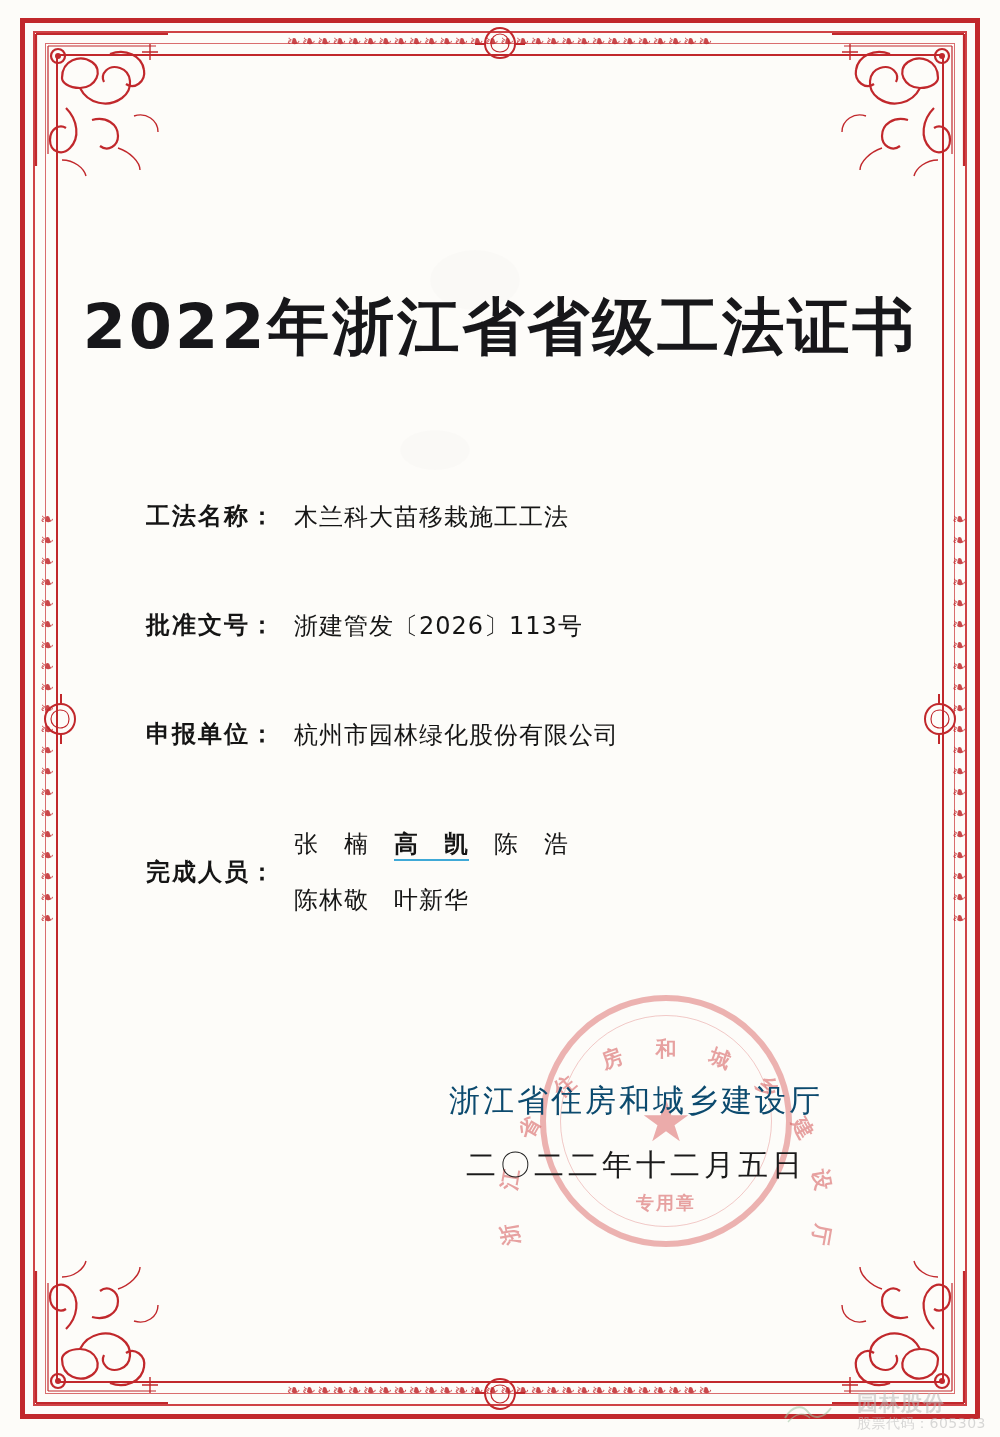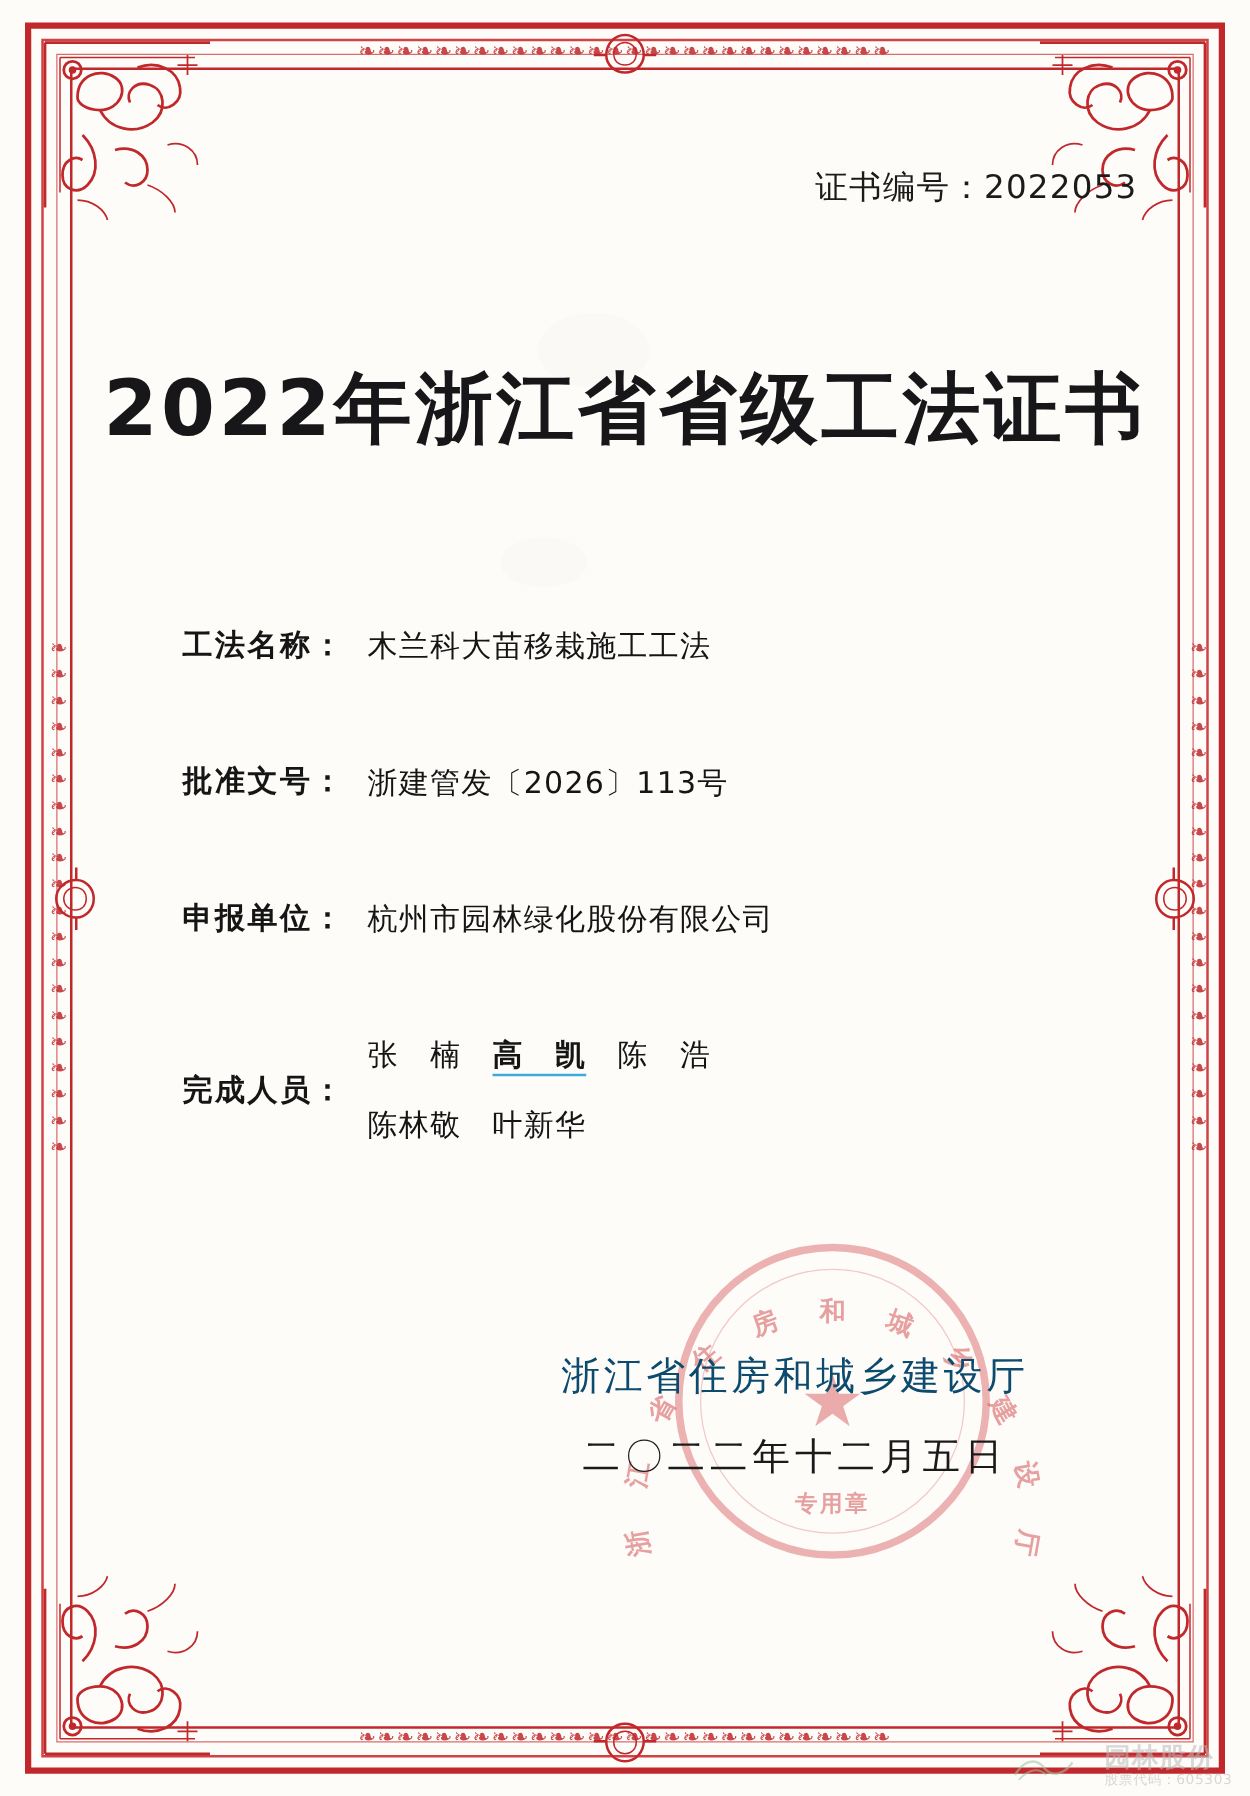--- a/index.html
+++ b/index.html
@@ -246,21 +246,21 @@
   .wm-logo svg { width: 52px; height: 30px; display:block; }
   .wm-texts { line-height: 1.15; }
   .wm-name {
     font-size: 21px;
     font-weight: bold;
     color: #b9b9b9;
     letter-spacing: 1px;
     font-family: "DejaVu Sans", sans-serif;
   }
   .wm-code {
-    font-size: 11px;
+    font-size: 14px;
     color: #b9b9b9;
     letter-spacing: .5px;
     font-family: "DejaVu Sans", sans-serif;
   }
 
   
   .mottle {
     position: absolute;
     border-radius: 50%;
     background: rgba(0,0,0,.012);
@@ -378,21 +378,20 @@
   <div class="medallion med-right">
     <svg width="70" height="40" viewBox="0 0 70 40" fill="none" stroke="currentColor" stroke-width="2">
       <path d="M35 6 C44 6 50 14 50 22 C50 30 43 36 35 36 C27 36 20 30 20 22 C20 14 26 6 35 6 Z"></path>
       <path d="M35 12 C40 12 44 16 44 21 C44 27 40 30 35 30 C30 30 26 27 26 21 C26 16 30 12 35 12 Z" stroke-width="1.2"></path>
       <path d="M10 22 L20 22 M50 22 L60 22"></path>
     </svg>
   </div>
 
   <div class="content">
 
-    <div class="cert-no">证书编号：2022053</div>
 
     <div class="title">2022年浙江省省级工法证书</div>
 
     <div class="fields">
 
       <div class="field">
         <div class="field-label">工法名称：</div>
         <div class="field-value">木兰科大苗移栽施工工法</div>
       </div>
 

